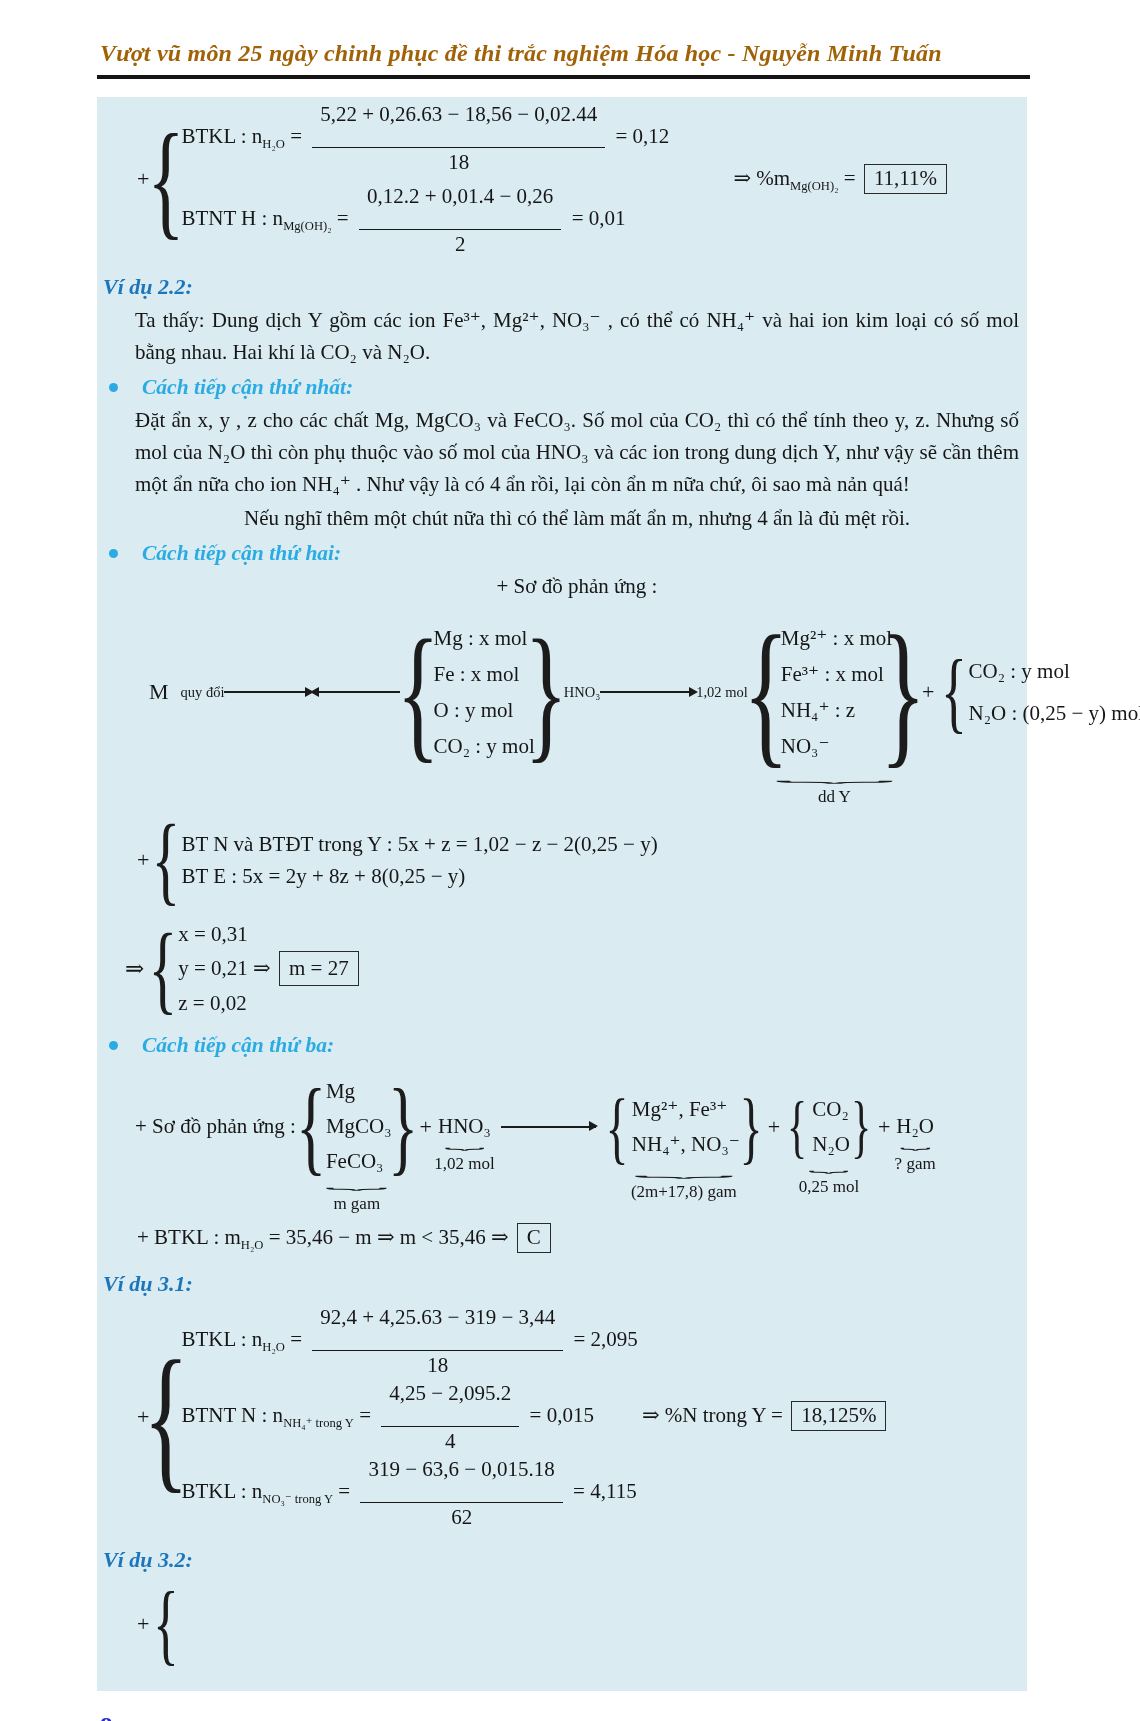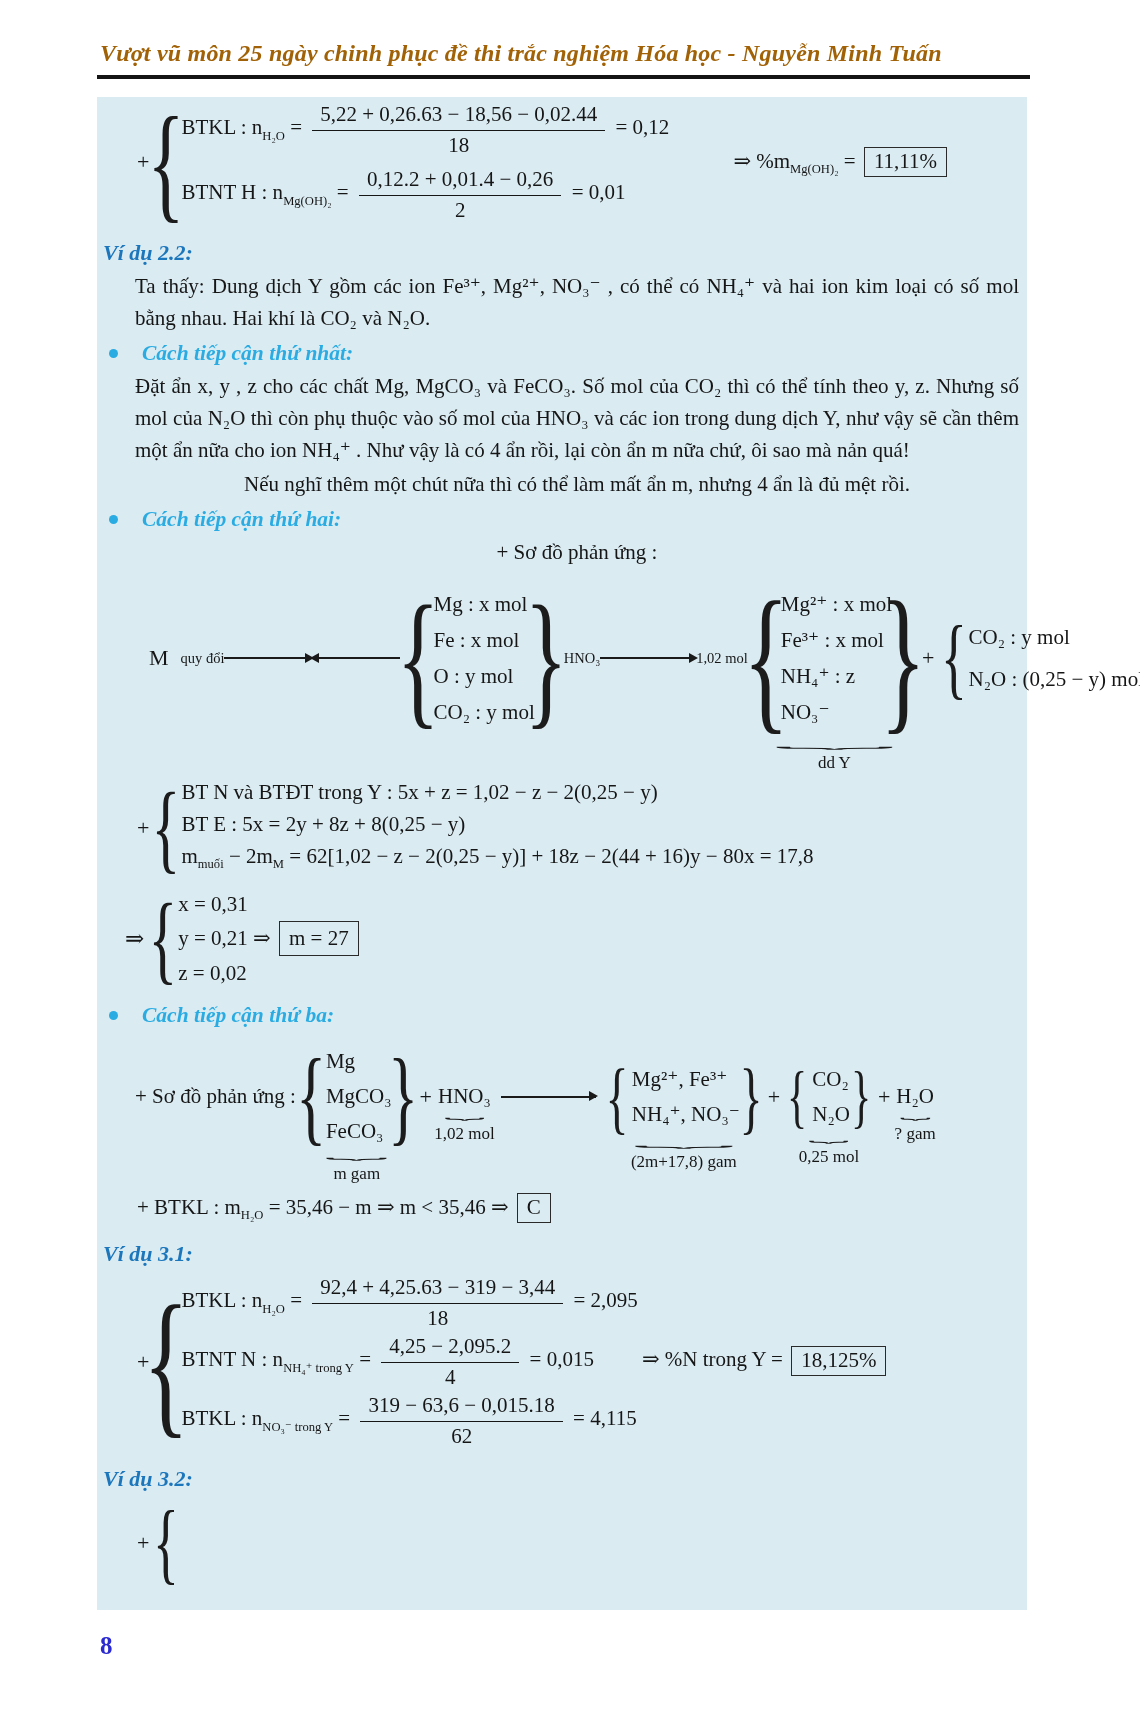--- a/index.html
+++ b/index.html
@@ -26,21 +26,21 @@
   .imply{font-size:23px;margin-right:8px;}
   .brace{font-family:"Liberation Serif","DejaVu Serif",serif;line-height:1;display:inline-flex;
          justify-content:center;width:22px;flex:none;transform:scaleX(0.6);color:#1c1c1c;font-weight:400;}
   .fs70{font-size:70px}.fs80{font-size:80px}.fs90{font-size:90px}.fs100{font-size:100px}
   .fs105{font-size:105px}.fs130{font-size:130px}.fs150{font-size:150px}.fs160{font-size:160px}
   .rows{display:flex;flex-direction:column;justify-content:center;margin-left:4px;}
   .g6>*{margin:3px 0;}  .g8>*{margin:4px 0;}  .g2>*{margin:1px 0;}
   .mathline{font-size:21px;white-space:nowrap;}
   .mathline sub, .dline sub{font-size:0.6em;}
   .frac{display:inline-flex;flex-direction:column;text-align:center;vertical-align:middle;margin:0 5px;}
-  .fnum{border-bottom:1.8px solid #161616;padding:1px 8px 3px;}
+  .fnum{border-bottom:1.8px solid #161616;padding:1px 8px 20px;}
   .fden{padding-top:2px;}
   .ansbox{display:inline-block;border:1.6px solid #2a2a2a;padding:1px 9px 2px;margin-left:3px;}
   .mgap{display:inline-block;width:48px;}
   .result{margin-left:64px;}
   
   .diagram{display:flex;align-items:center;margin:10px 0 38px 52px;}
   .diagram2{display:flex;align-items:center;margin:16px 0 44px 38px;}
   .dline{font-size:21px;line-height:36px;white-space:nowrap;text-align:left;}
   .dline2{font-size:21px;line-height:35px;white-space:nowrap;text-align:left;}
   .mlabel{font-size:22px;margin-right:5px;}
@@ -152,21 +152,20 @@
       </div>
       <span class="brace fs90">}</span>
     </div>
 
     <div class="eqsys">
       <span class="plus">+</span>
       <span class="brace fs100">{</span>
       <div class="rows g2">
         <div class="mathline" style="line-height:30px;"><span>BT N và BTĐT trong Y : 5x + z = 1,02 − z − 2(0,25 − y)</span></div>
         <div class="mathline" style="line-height:30px;"><span>BT E : 5x = 2y + 8z + 8(0,25 − y)</span></div>
-        <div class="mathline" style="line-height:30px;"><span>m</span><sub>muối</sub><span> − 2m</span><sub>M</sub><span> = 62[1,02 − z − 2(0,25 − y)] + 18z − 2(44 + 16)y − 80x = 17,8</span></div>
       </div>
     </div>
 
     <div class="eqsys" style="margin-left:28px;margin-top:8px;">
       <span class="imply">⇒</span>
       <span class="brace fs100">{</span>
       <div class="rows g2">
         <div class="mathline" style="line-height:30px;"><span>x = 0,31</span></div>
         <div class="mathline" style="line-height:30px;"><span>y = 0,21 ⇒ </span><span class="ansbox">m = 27</span></div>
         <div class="mathline" style="line-height:30px;"><span>z = 0,02</span></div>

